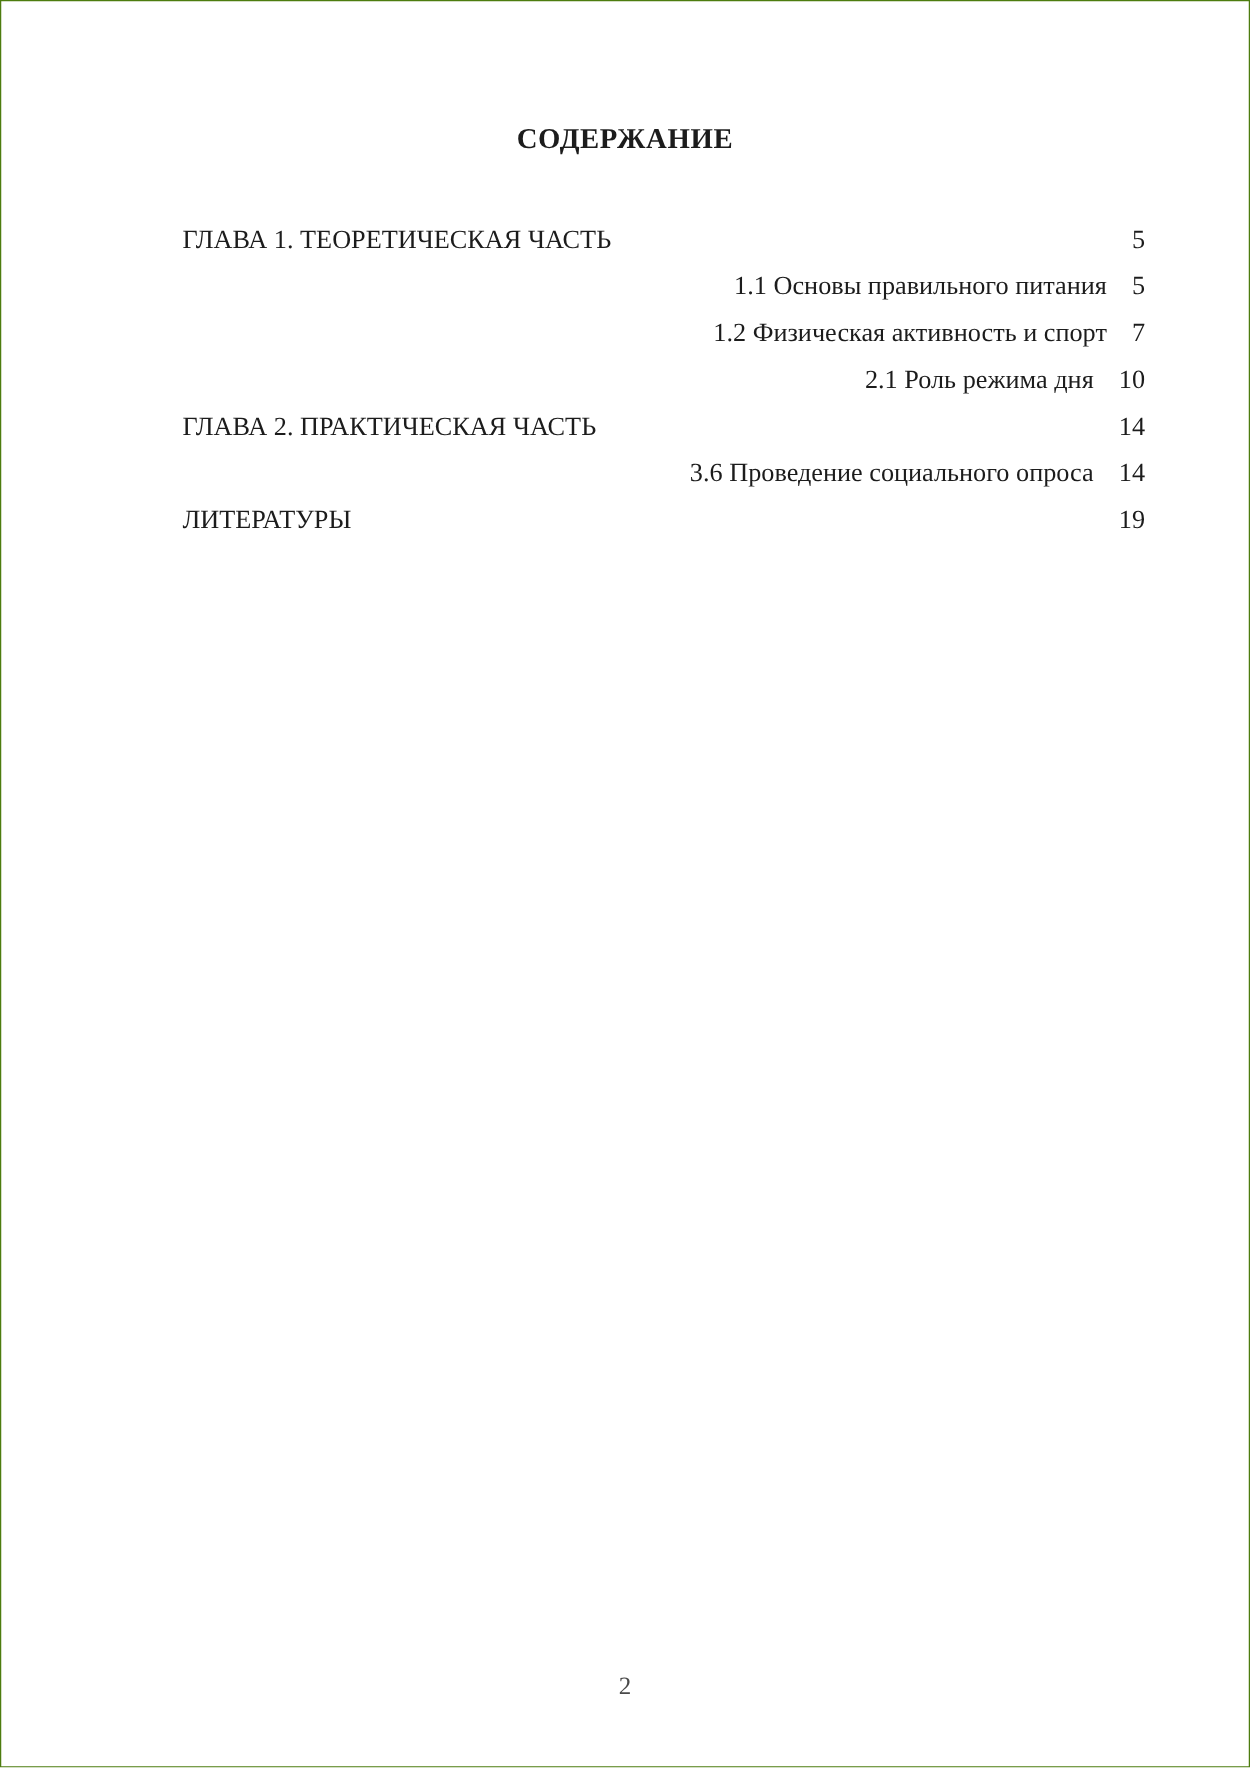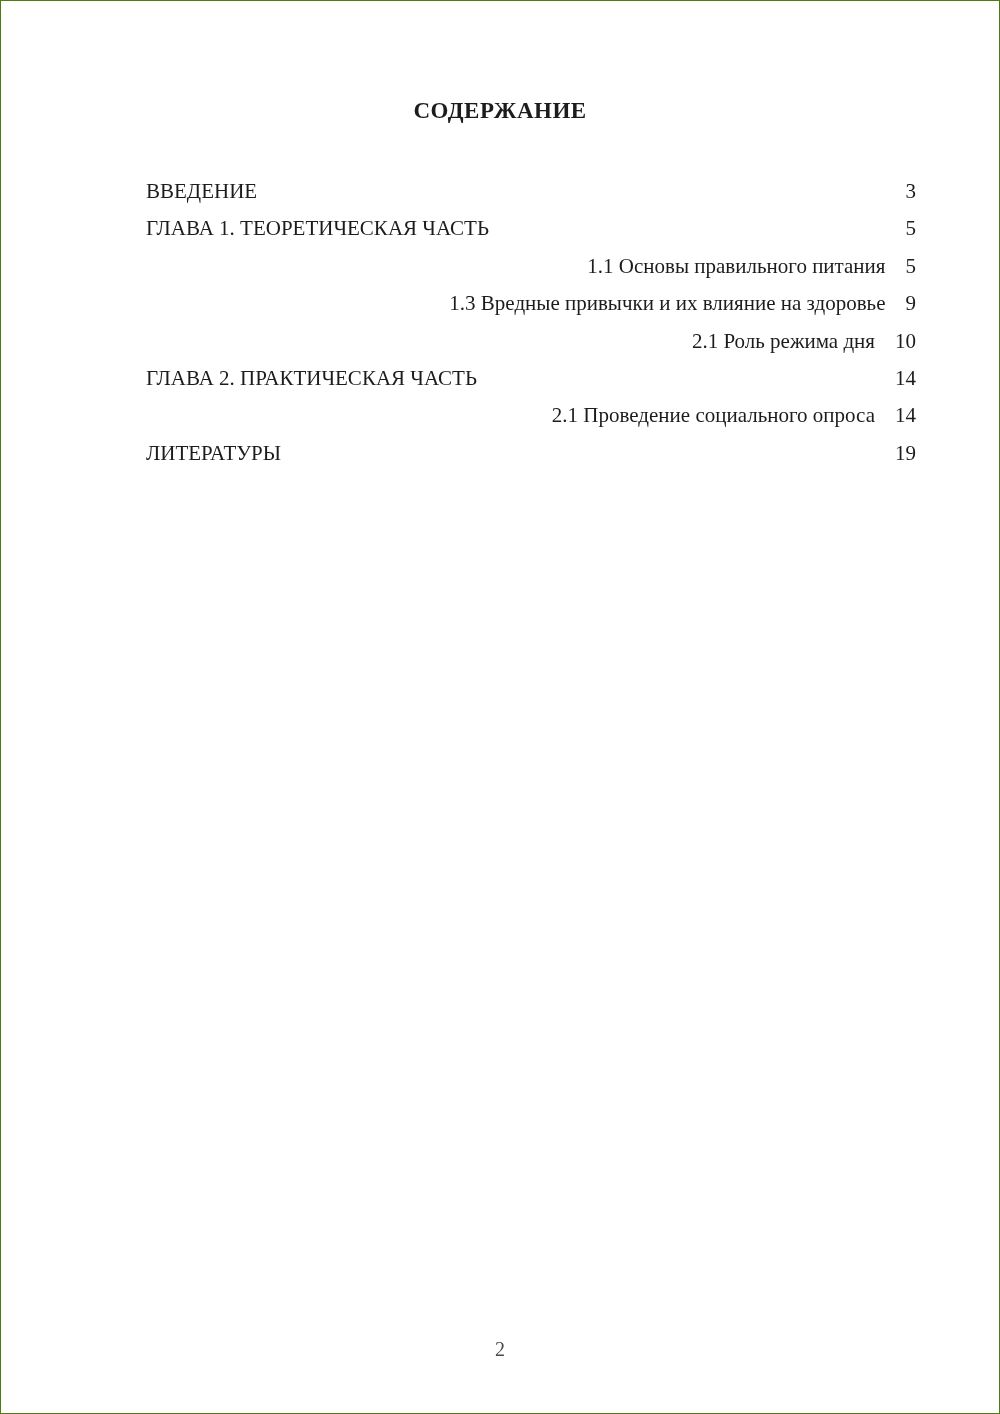--- a/index.html
+++ b/index.html
@@ -62,45 +62,41 @@
 </style>
 </head>
 <body>
 
 <div class="page">
 
   <div class="doc-title">СОДЕРЖАНИЕ</div>
 
   <div class="toc">
       <div class="toc-row">
-        <span class="toc-label">ВВЕДЕНИЕ</span>
-        <span class="toc-page">3</span>
-      </div>
-      <div class="toc-row">
         <span class="toc-label">ГЛАВА 1. ТЕОРЕТИЧЕСКАЯ ЧАСТЬ</span>
         <span class="toc-page">5</span>
       </div>
       <div class="toc-row indent">
         <span class="toc-label">1.1 Основы правильного питания</span>
         <span class="toc-page">5</span>
       </div>
       <div class="toc-row indent">
-        <span class="toc-label">1.3 Вредные привычки и их влияние на здоровье</span>
-        <span class="toc-page">9</span>
+        <span class="toc-label">1.2 Физическая активность и спорт</span>
+        <span class="toc-page">7</span>
       </div>
       <div class="toc-row indent">
         <span class="toc-label">2.1 Роль режима дня</span>
         <span class="toc-page">10</span>
       </div>
       <div class="toc-row">
         <span class="toc-label">ГЛАВА 2. ПРАКТИЧЕСКАЯ ЧАСТЬ</span>
         <span class="toc-page">14</span>
       </div>
       <div class="toc-row indent">
-        <span class="toc-label">2.1 Проведение социального опроса</span>
+        <span class="toc-label">3.6 Проведение социального опроса</span>
         <span class="toc-page">14</span>
       </div>
       <div class="toc-row">
         <span class="toc-label">ЛИТЕРАТУРЫ</span>
         <span class="toc-page">19</span>
       </div>
     </div>
 
   <div class="footer-page-number">2</div>
 

